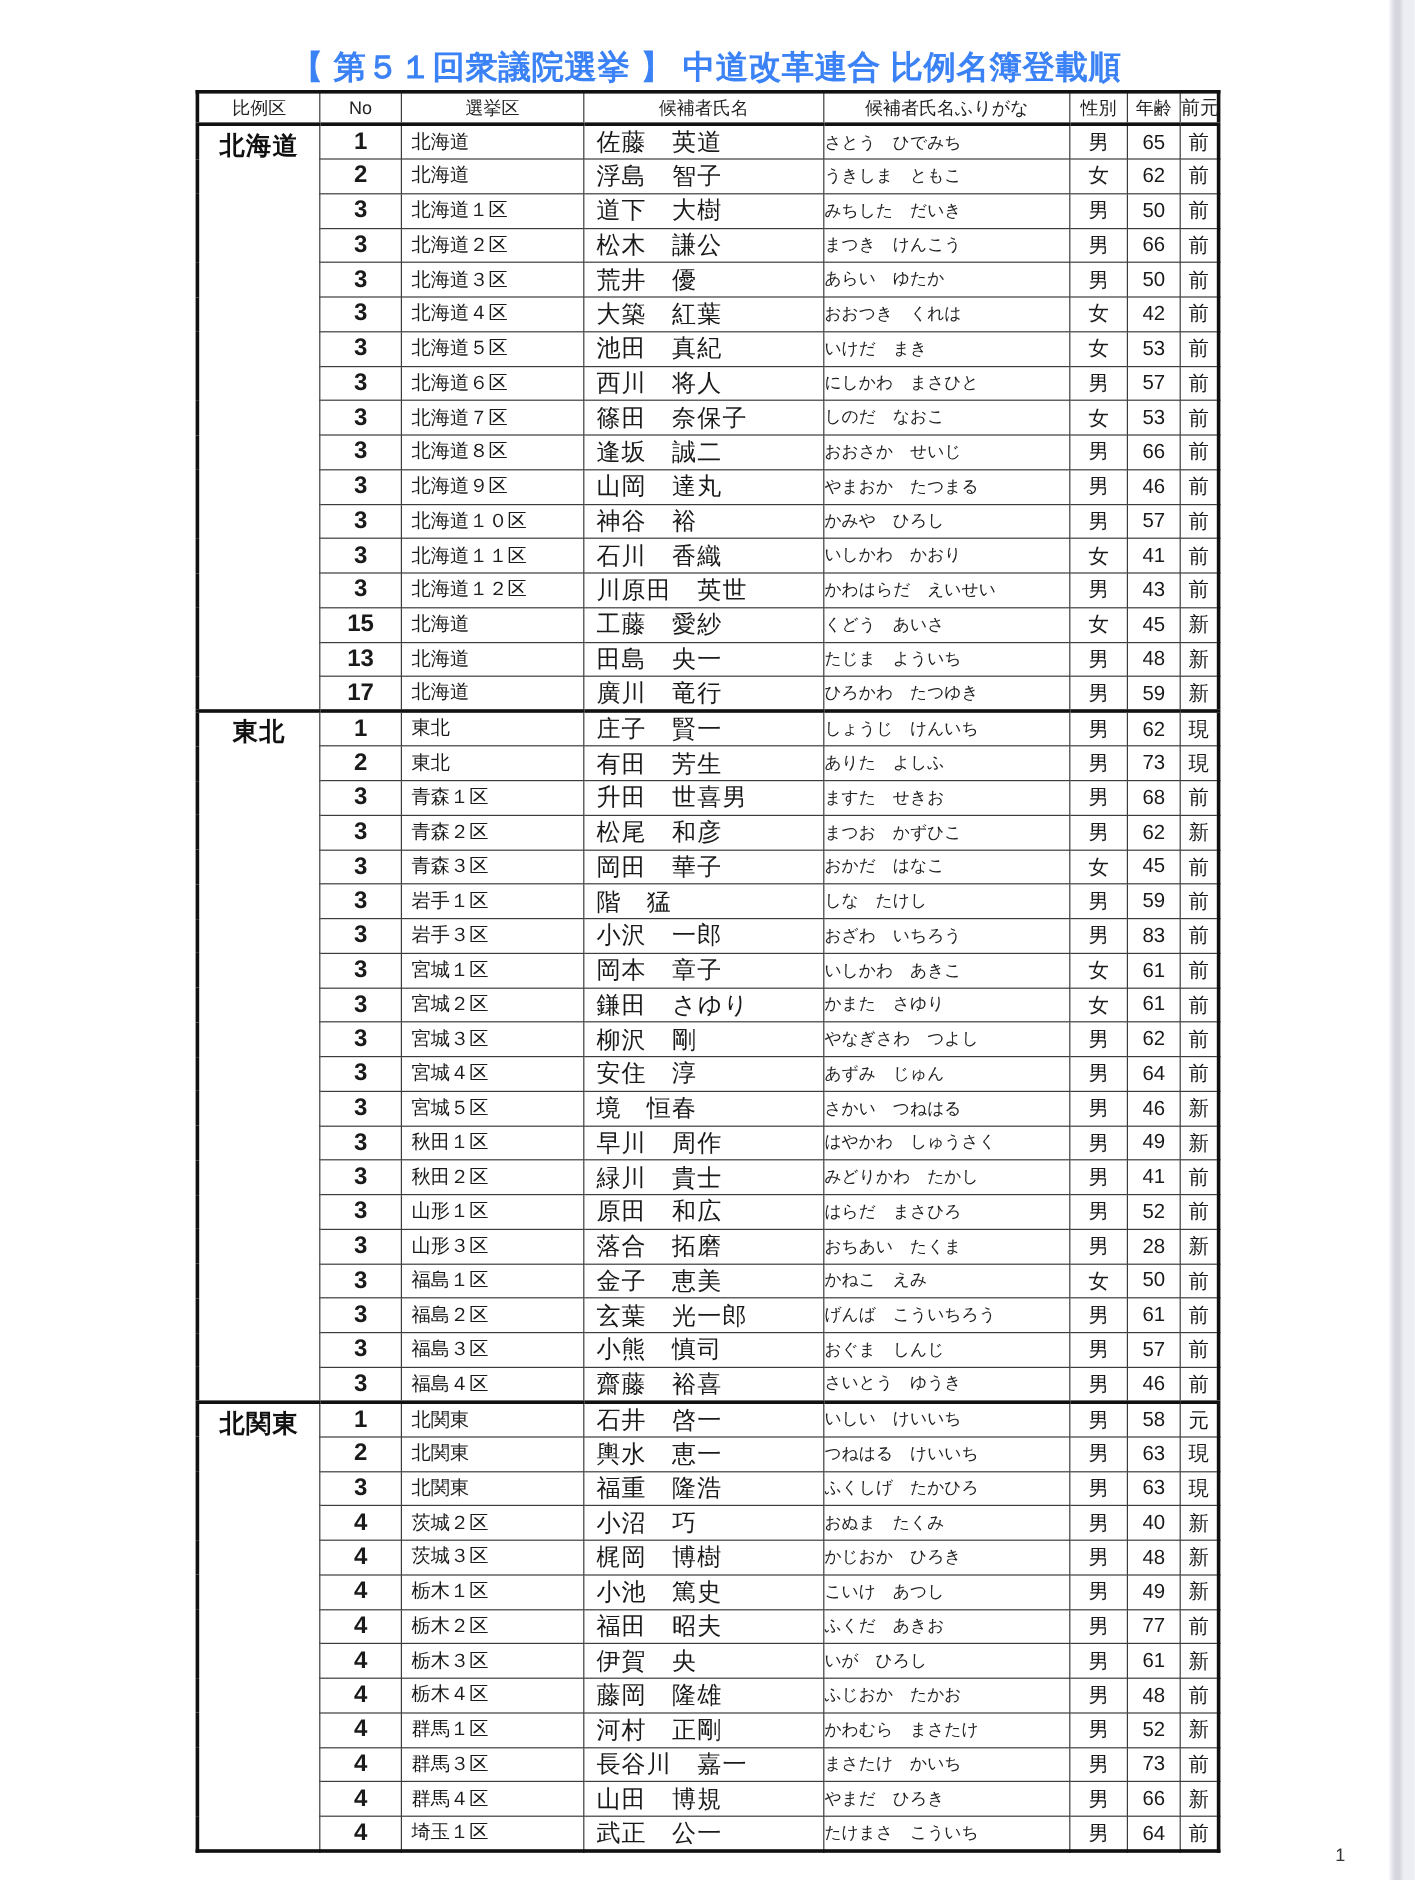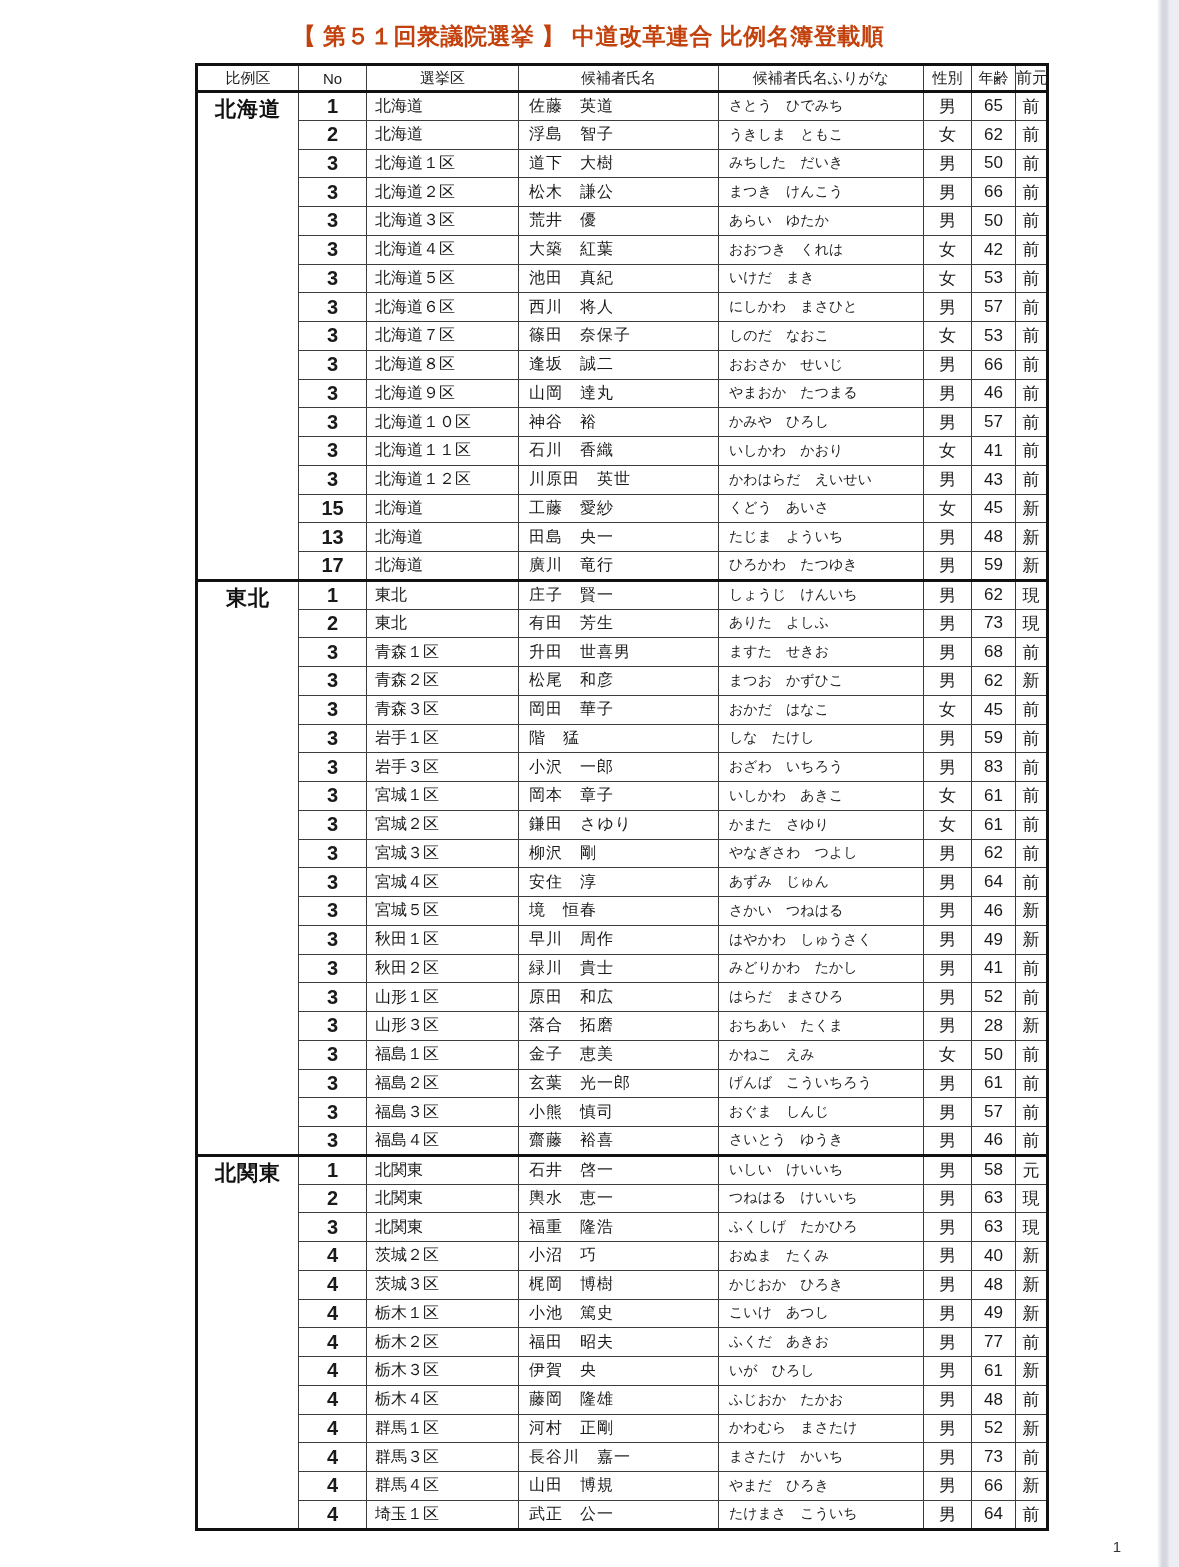--- a/index.html
+++ b/index.html
@@ -6,36 +6,35 @@
   html, body {
     width: 1179px; height: 1567px;
     background: #ffffff;
     font-family: "Liberation Sans", "DejaVu Sans", sans-serif;
     color: #1a1a1a;
     position: relative;
     overflow: hidden;
   }
   .page-title {
     position: absolute;
-    left: 163px; top: 21px; width: 851px;
+    left: 163px; top: 38px; width: 851px;
     text-align: center;
-    font-size: 23px;
+    font-size: 27px;
     font-weight: bold;
     letter-spacing: 0.5px;
-    color: #c2410c;
+    color: #3b82f6;
     white-space: nowrap;
   }
   table.roster {
     position: absolute;
-    left: 163px; top: 63px;
+    left: 163px; top: 75px;
     width: 851px;
     border-collapse: collapse;
     table-layout: fixed;
     border: 3px solid #111;
-    margin-left: 32px;
   }
   .roster th, .roster td {
     border: 1px solid #3c3c3c;
     overflow: hidden;
     white-space: nowrap;
     padding: 0;
     vertical-align: middle;
   }
   .roster thead tr { height: 27px; }
   .roster thead th {
@@ -56,22 +55,22 @@
     padding-top: 2px;
     letter-spacing: 1px;
     color: #111;
   }
   td.no {
     font-weight: bold;
     font-size: 20px;
     text-align: center;
   }
   td.district { font-size: 16px; padding-left: 8px; text-align: left; }
-  td.name     { font-size: 16px; padding-left: 10px; text-align: left; letter-spacing: 1px; }
-  td.kana     { font-size: 14px; padding-left: 10px; text-align: left; color: #222; }
+  td.name     { font-size: 20px; padding-left: 10px; text-align: left; letter-spacing: 1px; }
+  td.kana     { font-size: 14px; text-align: left; color: #222; }
   td.gender, td.age, td.status { font-size: 17px; text-align: center; }
   .page-number {
     position: absolute;
     right: 58px; top: 1538px;
     font-size: 15px;
     color: #333;
   }
   .edge-band {
     position: absolute;
     top: 0; right: 0;

